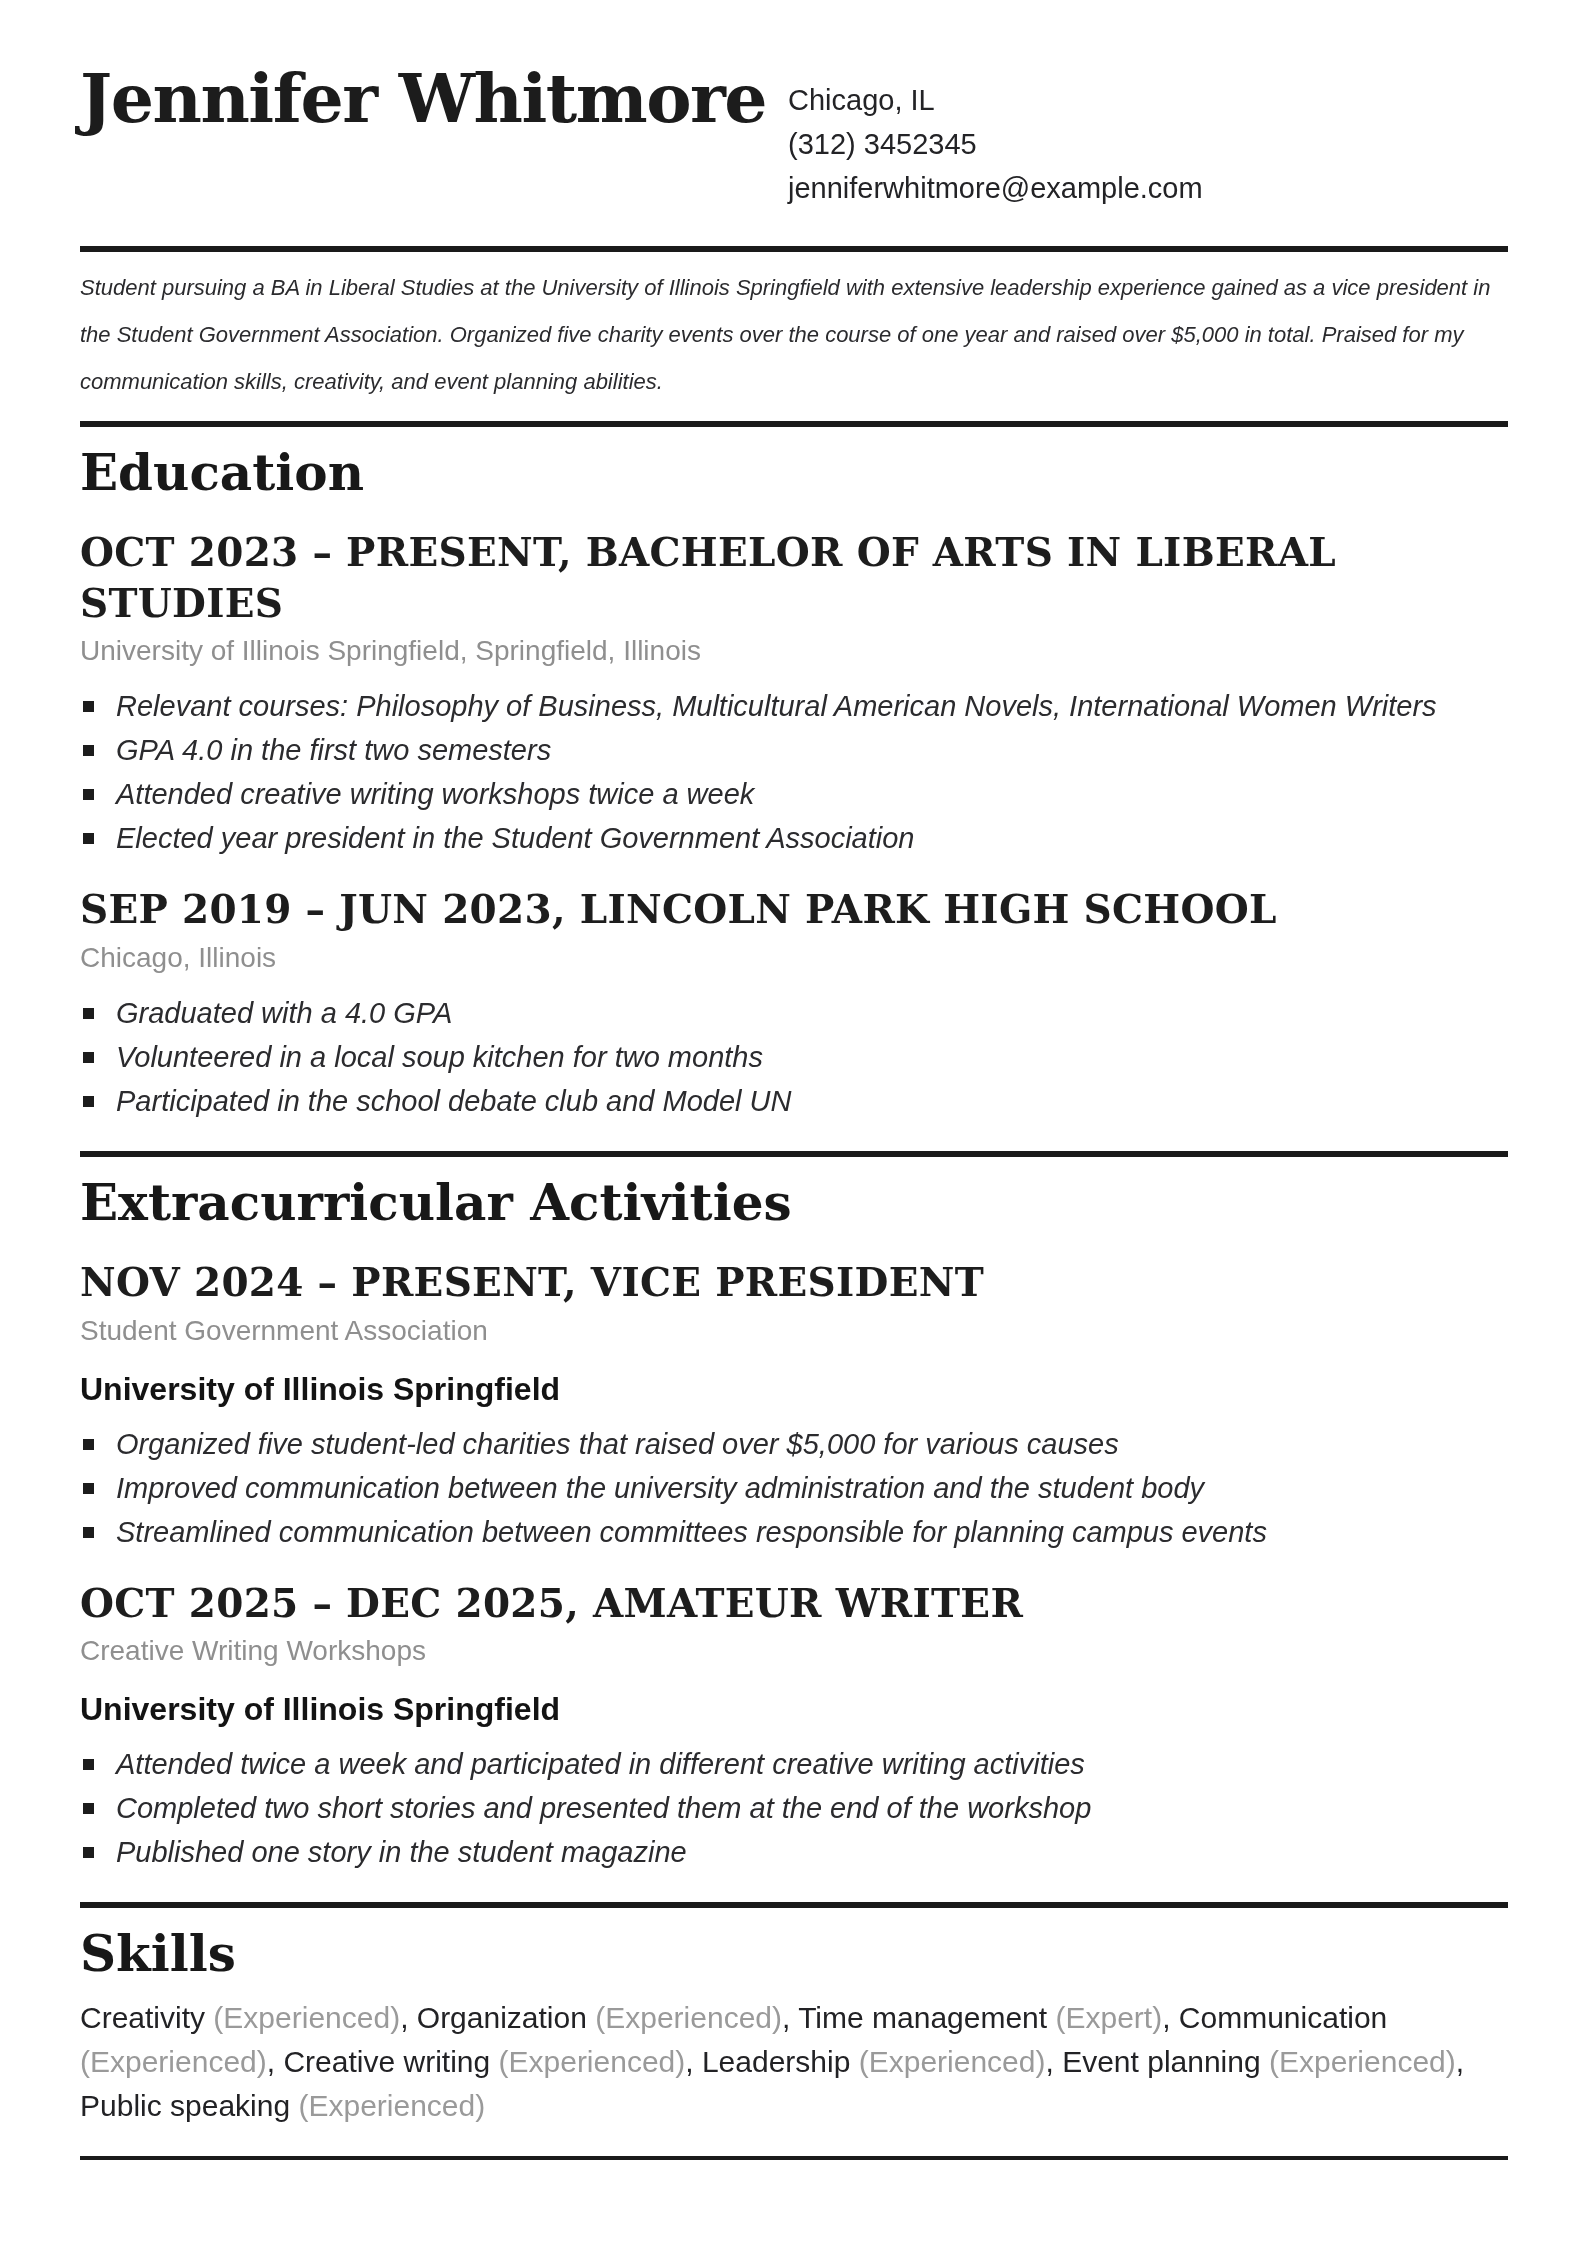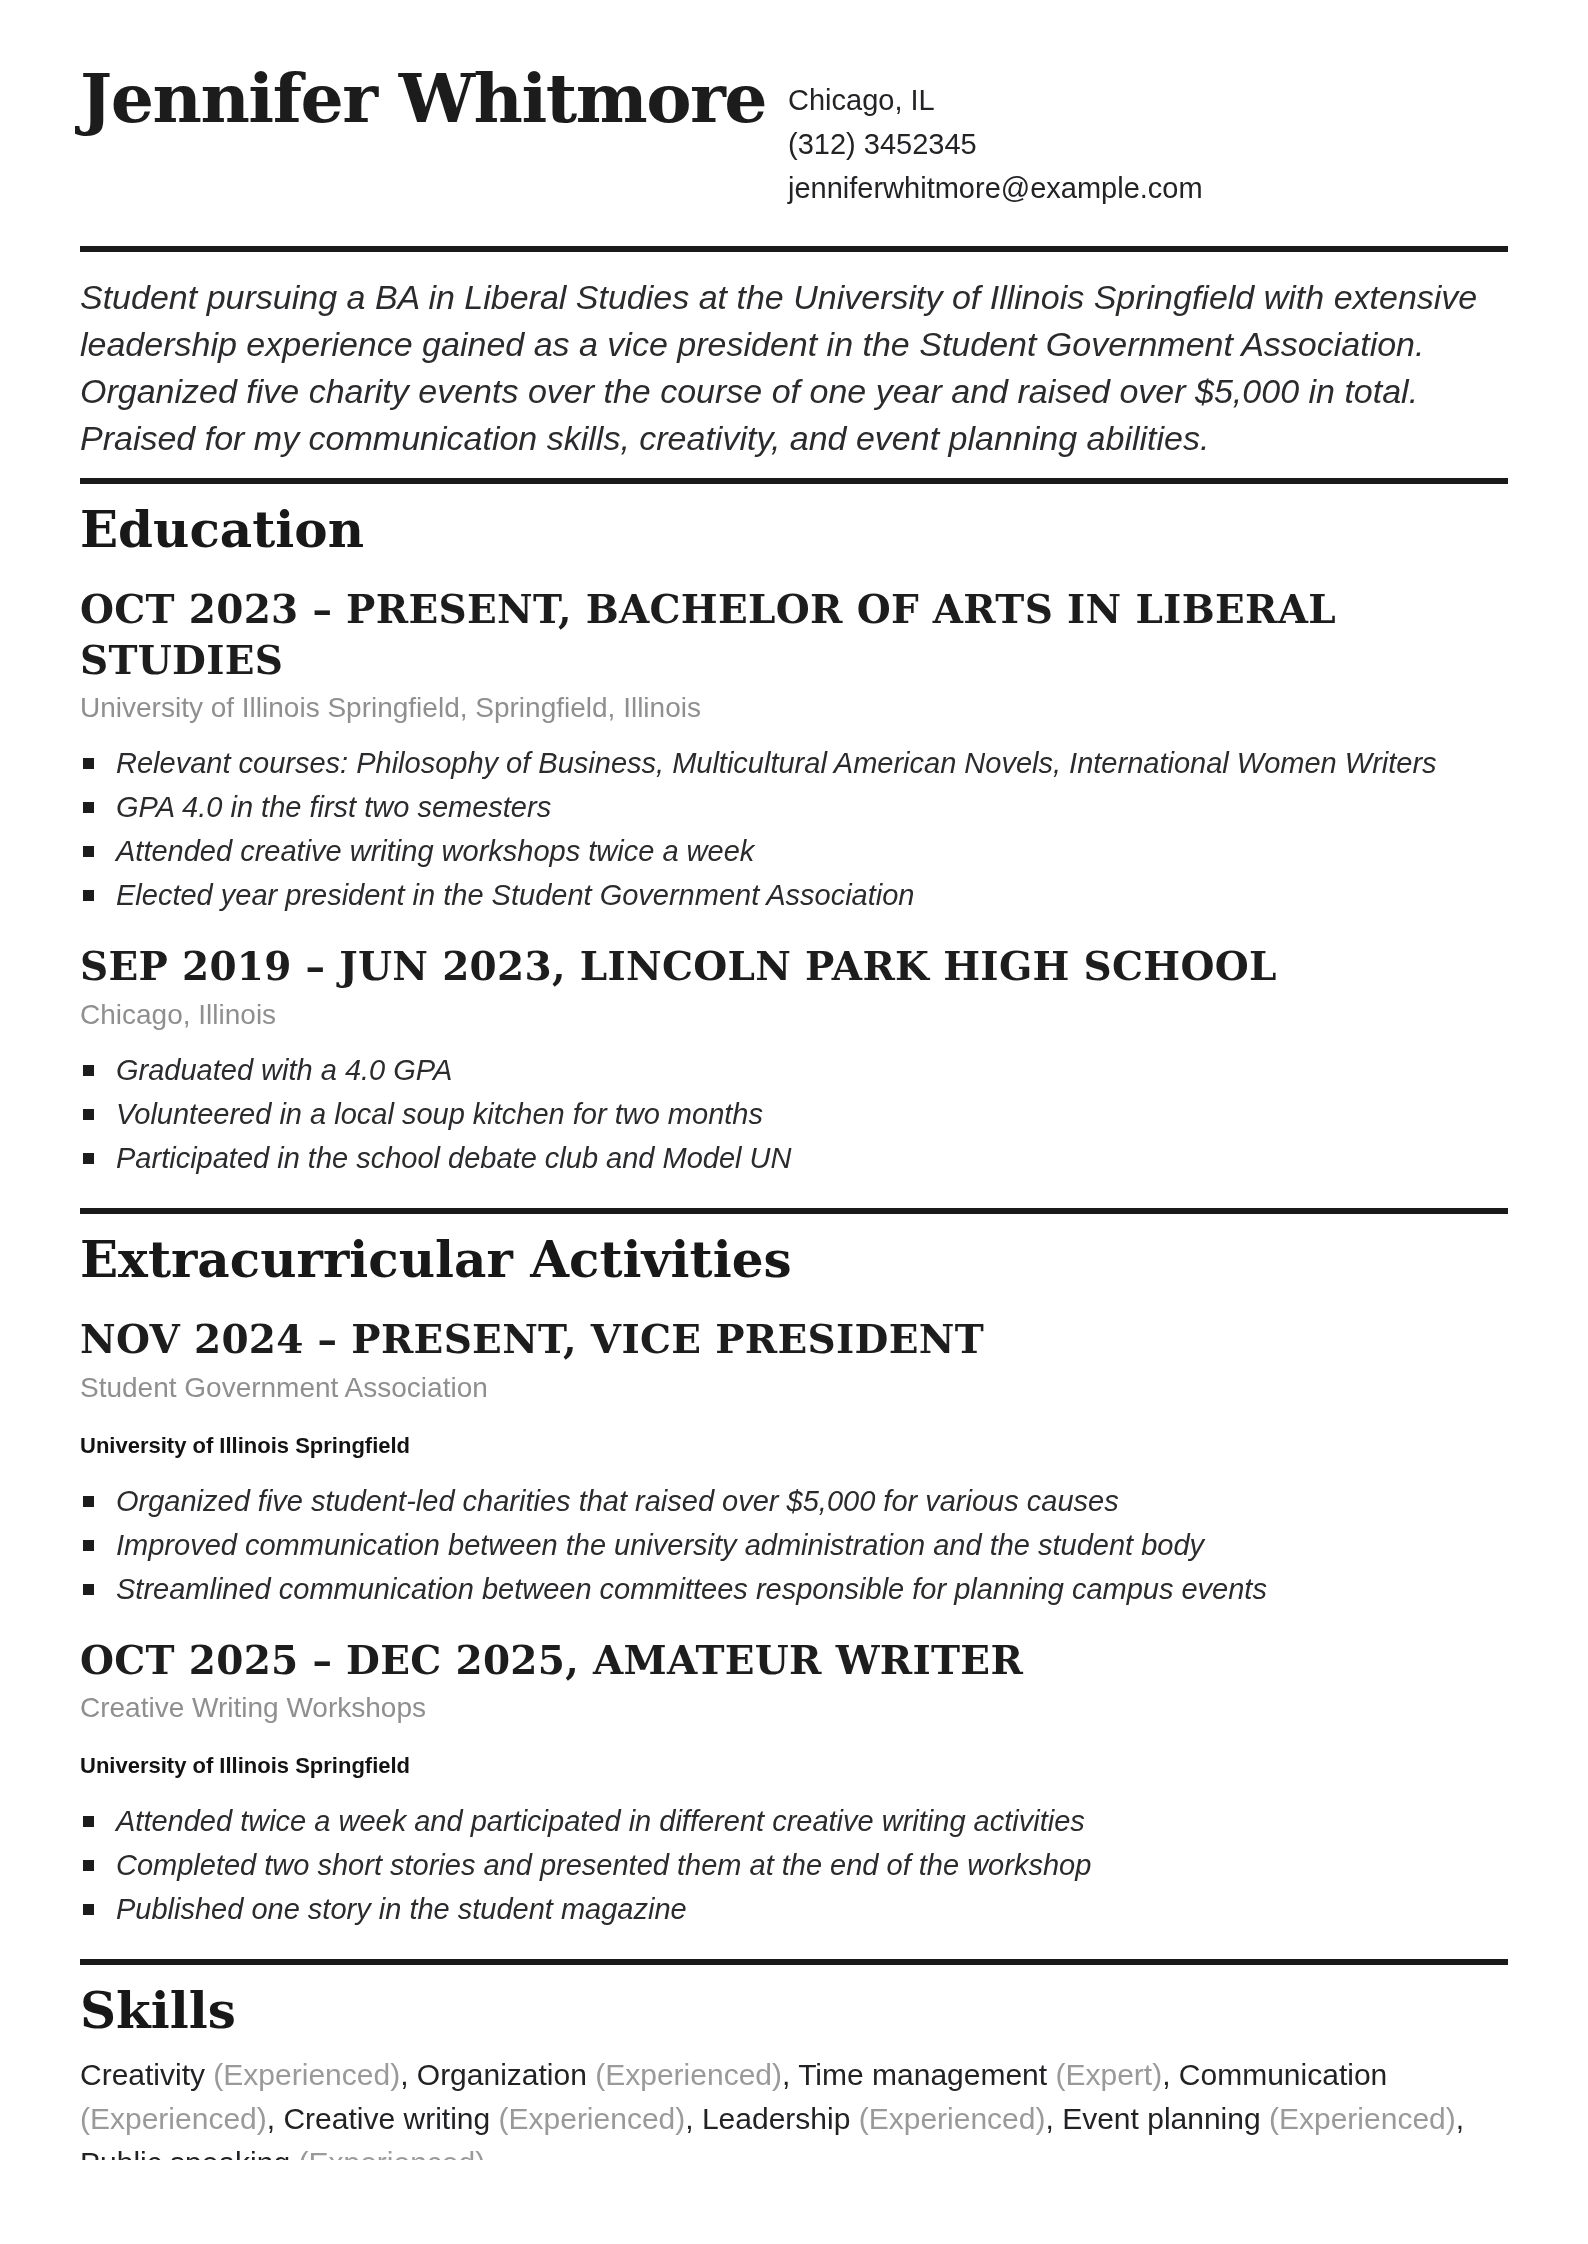--- a/index.html
+++ b/index.html
@@ -31,23 +31,23 @@
     left: 708px;
     top: 24px;
     font-size: 29px;
     line-height: 44px;
     color: #232326;
   }
   
   .rule { height: 6px; background: #1a1a1a; border: 0; margin: 0; }
   
   .summary {
-    margin: 22px 0 0 0;
+    margin: 12px 0 0 0;
     font-style: italic;
-    font-size: 34px;
+    font-size: 22px;
     line-height: 47px;
     color: #2b2b2e;
   }
   .rule-after-summary { margin-top: 16px; }
   
   .section { margin: 0; }
   .section-title {
     margin: 16px 0 0 0;
     font-family: "DejaVu Serif", "Liberation Serif", serif;
     font-weight: bold;
@@ -65,21 +65,21 @@
     color: #1d1d1d;
   }
   .entry-subtitle {
     margin: 4px 0 0 0;
     font-size: 28px;
     line-height: 38px;
     color: #8f8f8f;
   }
   .entry-org {
     margin: 20px 0 0 0;
-    font-size: 22px;
+    font-size: 32px;
     line-height: 38px;
     font-weight: bold;
     color: #131313;
   }
   ul.bullets {
     list-style: none;
     margin: 14px 0 0 0;
     padding: 0;
   }
   ul.bullets li {

